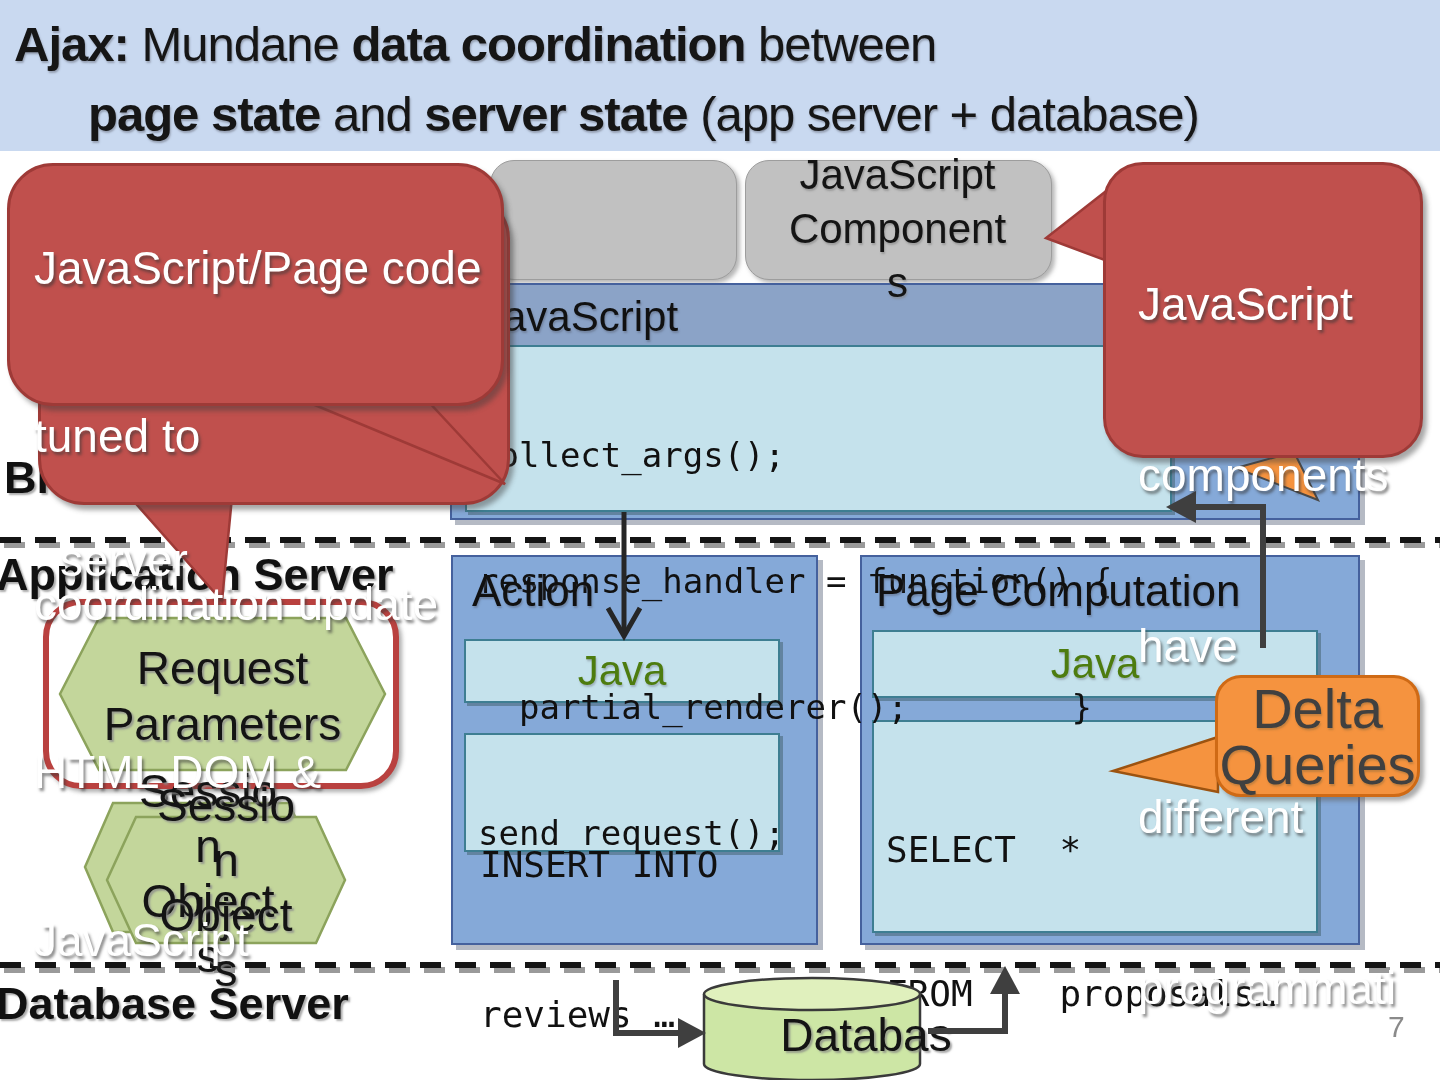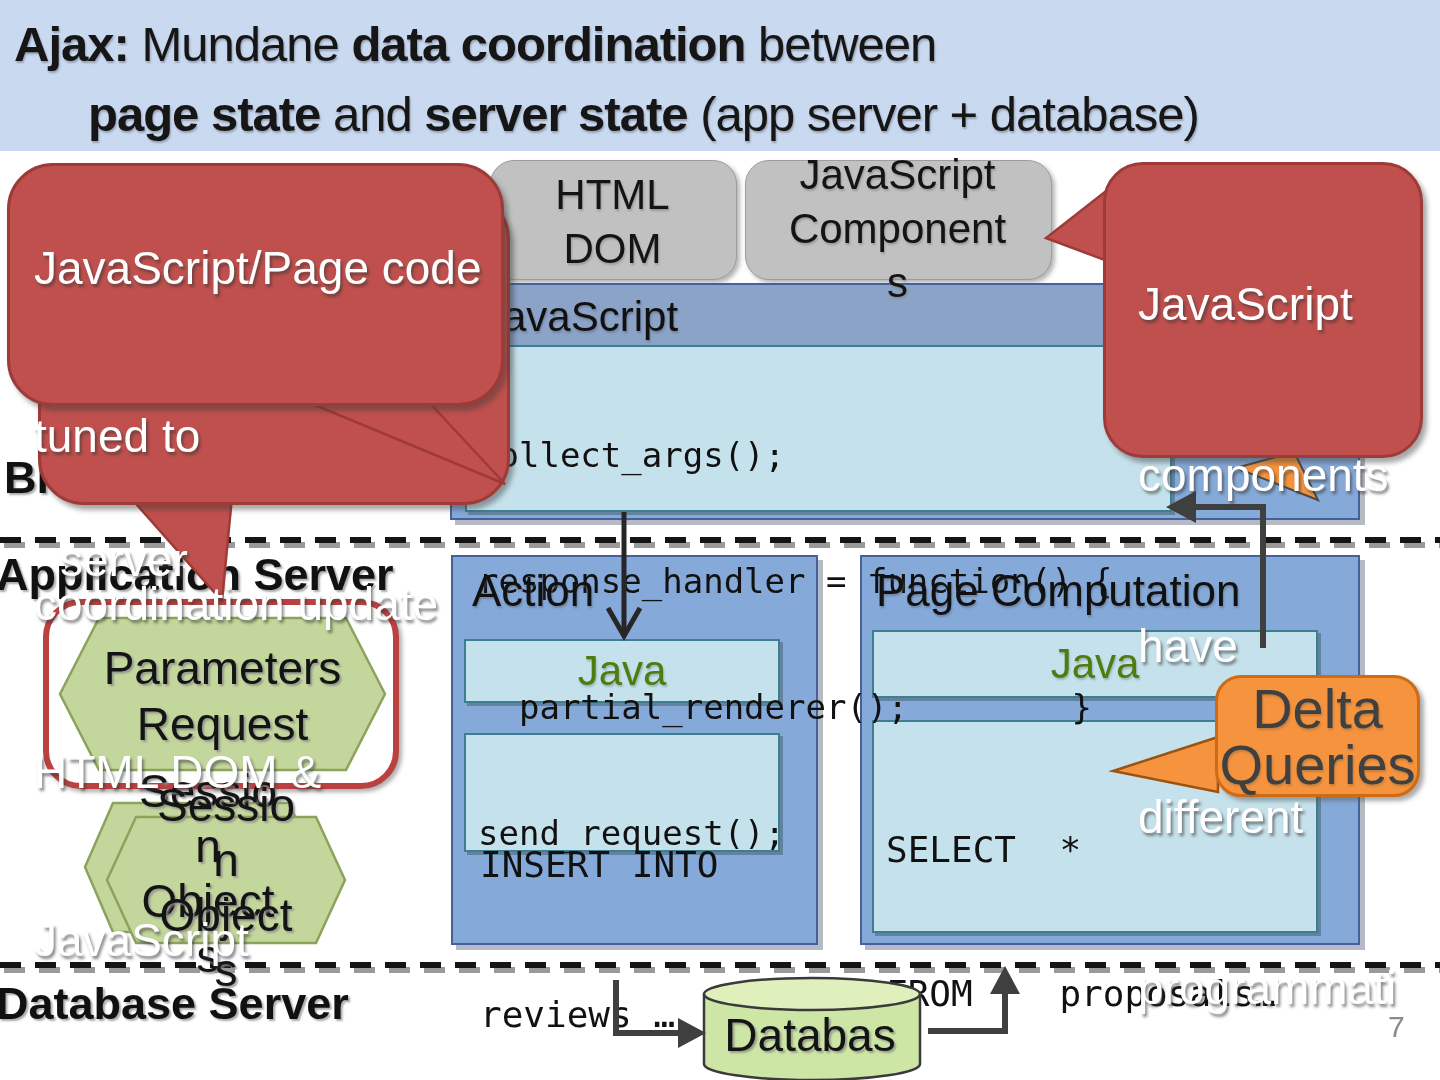--- a/index.html
+++ b/index.html
@@ -86,24 +86,20 @@
   <div class="dash" style="left:0;top:537px;"></div>
   <div class="dash-shadow" style="left:4px;top:967px;"></div>
   <div class="dash" style="left:0;top:962px;"></div>
 
   <div class="zone-label" style="left:4px;top:452px;">Browser</div>
   <div class="zone-label" style="left:-4px;top:549px;">Application Server</div>
   <div class="zone-label" style="left:-4px;top:978px;">Database Server</div>
   <div class="page-number" style="left:1388px;top:1010px;">7</div>
 
   <div class="gray-box" style="left:490px;top:160px;width:245px;height:118px;"></div>
-  <div class="gray-box-text" style="left:490px;top:168px;width:245px;">
-    <div>HTML</div>
-    <div>DOM</div>
-  </div>
   <div class="gray-box" style="left:745px;top:160px;width:305px;height:118px;"></div>
   <div class="gray-box-text" style="left:745px;top:148px;width:305px;">
     <div>JavaScript</div>
     <div>Component</div>
     <div>s</div>
   </div>
 
   <div class="blue-panel" style="left:450px;top:283px;width:910px;height:237px;"></div>
   <div class="panel-header" style="left:452px;top:285px;width:906px;height:60px;"></div>
   <div class="panel-label" style="left:482px;top:293px;">JavaScript</div>
@@ -119,22 +115,22 @@
 
   <svg class="layer" style="z-index:25;" viewBox="0 0 1440 1080">
     <g filter="none">
       <polygon points="113,803 289,803 317,867 289,932 113,932 85,867" fill="#c3d69b" stroke="#8ca35c" stroke-width="2.5"></polygon>
       <polygon points="136,817 316,817 345,880 316,943 136,943 107,880" fill="#c3d69b" stroke="#8ca35c" stroke-width="2.5"></polygon>
       <polygon points="99,618 346,618 385,694 346,770 99,770 60,694" fill="#c3d69b" stroke="#8ca35c" stroke-width="2.5"></polygon>
     </g>
   </svg>
 
   <div class="hex-text" style="left:60px;top:640px;width:325px;">
+    <div>Request</div>
     <div>Parameters</div>
-    <div>Request</div>
   </div>
   <div class="hex-text" style="left:88px;top:764px;width:240px;line-height:55px;z-index:26;">
     <div>Sessio</div>
     <div>n</div>
     <div>Object</div>
     <div>s</div>
   </div>
   <div class="hex-text" style="left:106px;top:778px;width:240px;line-height:55px;z-index:27;">
     <div>Sessio</div>
     <div>n</div>
@@ -161,21 +157,21 @@
     <div><span class="kw">SELECT</span><span>  *</span></div>
     <div><span class="kw">FROM</span><span>    proposals…</span></div>
     
     
   </div>
 
   <svg class="layer" style="z-index:30;" viewBox="0 0 1440 1080">
     <path d="M704,994 L704,1064 A108,16 0 0 0 920,1064 L920,994" fill="#cde6a5" stroke="#3a3a3a" stroke-width="2.5"></path>
     <ellipse cx="812" cy="994" rx="108" ry="16" fill="#e0f0bd" stroke="#3a3a3a" stroke-width="2.5"></ellipse>
   </svg>
-  <div class="db-label" style="left:680px;top:1008px;width:172px;padding-left:44px;">Databas</div>
+  <div class="db-label" style="left:736px;top:1008px;width:172px;padding-left:44px;">Databas</div>
 
   <svg class="layer" style="z-index:40;" viewBox="0 0 1440 1080">
 
     <g>
       <line x1="624" y1="512" x2="624" y2="632" stroke="#262626" stroke-width="5"></line>
       <polyline points="608,608 624,636 640,608" fill="none" stroke="#262626" stroke-width="5"></polyline>
     </g>
 
     <g>
       <polyline points="1263,648 1263,507 1194,507" fill="none" stroke="#3f3f3f" stroke-width="6"></polyline>

